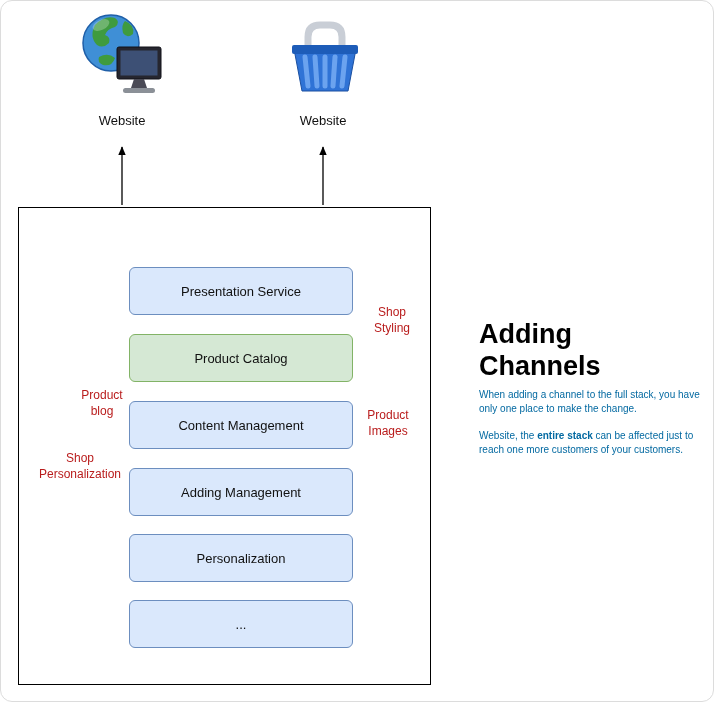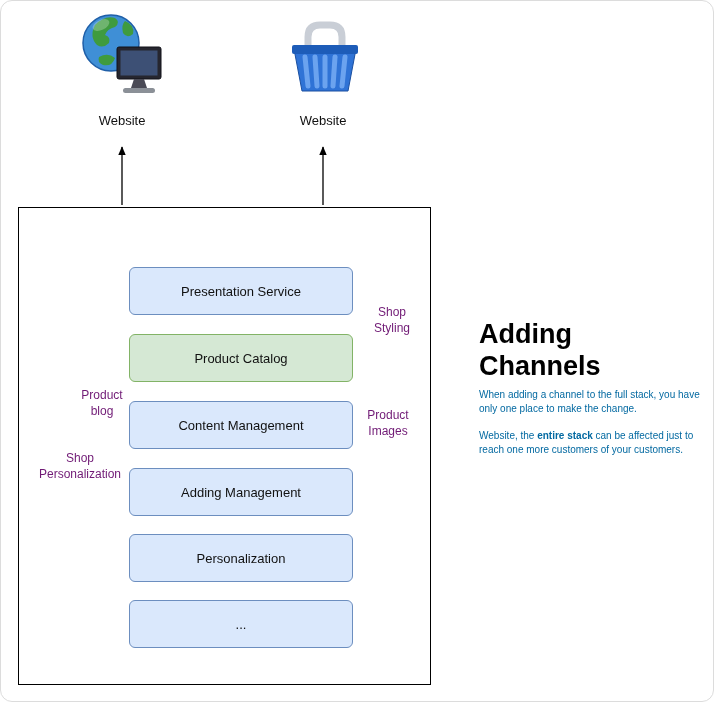--- a/index.html
+++ b/index.html
@@ -20,21 +20,21 @@
   .stack-box {
     position:absolute; left:128px; width:224px; height:48px; border-radius:6px;
     display:flex; align-items:center; justify-content:center;
     font-size:13px; color:#111; box-sizing:border-box; text-align:center;
   }
   .stack-box.blue  { background:var(--box-blue-fill,#dae8fc);  border:1px solid var(--box-blue-border,#6c8ebf); }
   .stack-box.green { background:var(--box-green-fill,#d5e8d4); border:1px solid var(--box-green-border,#82b366); }
   .edge-label {
     position:absolute; transform:translateX(-50%); text-align:center;
     font-size:12px; line-height:1.3; white-space:pre-line;
-    background:#fff; padding:0 3px; color:#701a75;
+    background:#fff; padding:0 3px; color:#b91c1c;
   }
   .side-note { position:absolute; left:478px; top:318px; width:228px; }
   .side-note-title {
     font-size:27px; font-weight:bold; line-height:1.18; white-space:pre-line;
     margin:0 0 5px 0; color:#000;
   }
   .side-para { font-size:10px; line-height:1.38; margin:0 0 14px 0; color:#0369a1; }
   .side-para b { font-weight:bold; }
 </style>
 </head>

